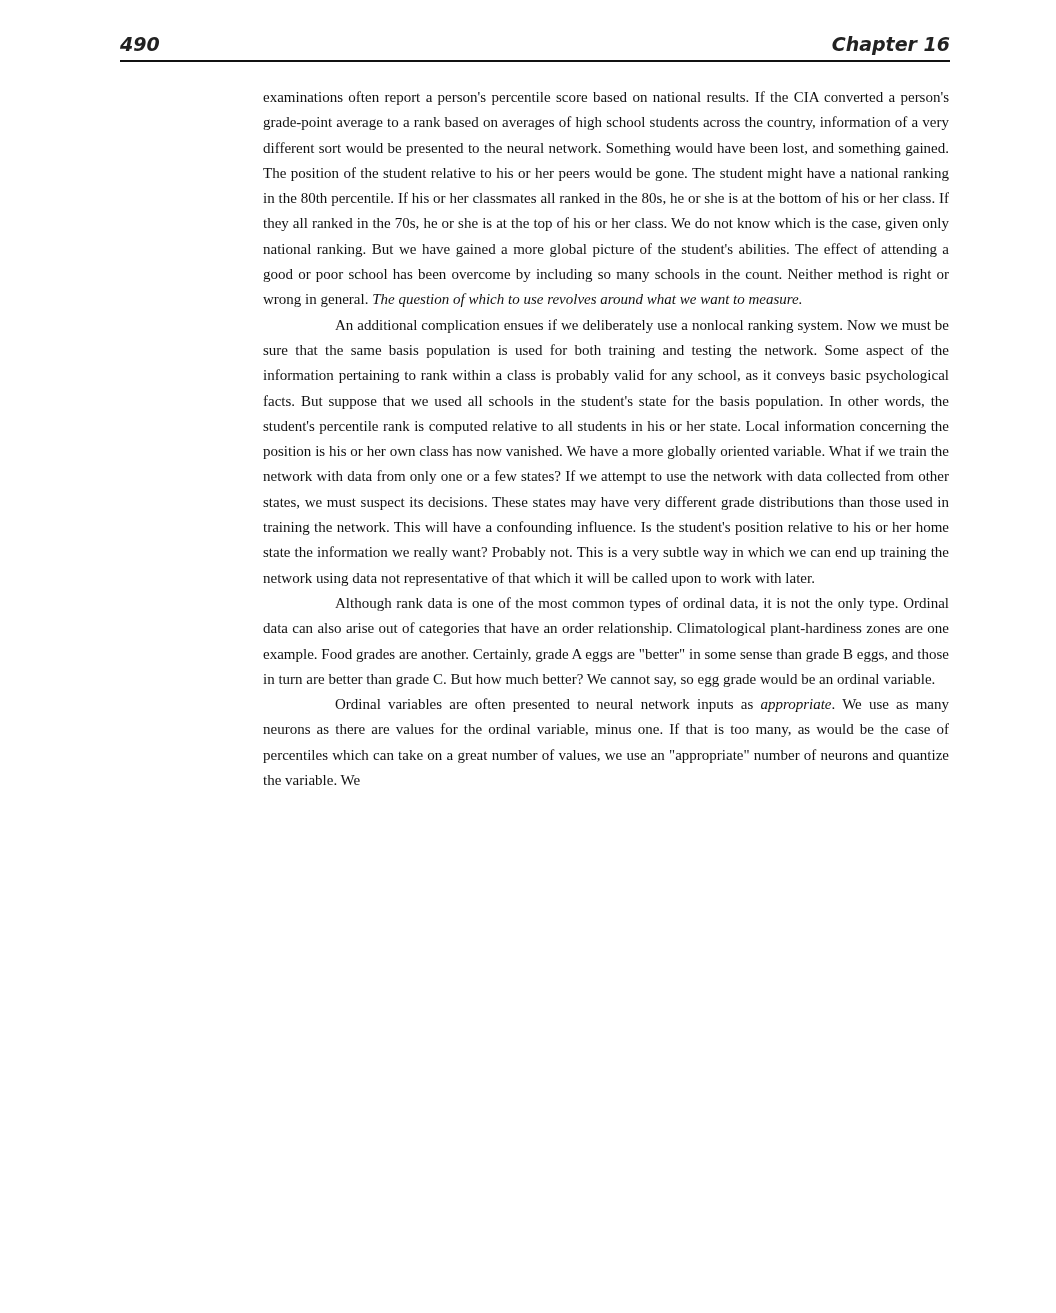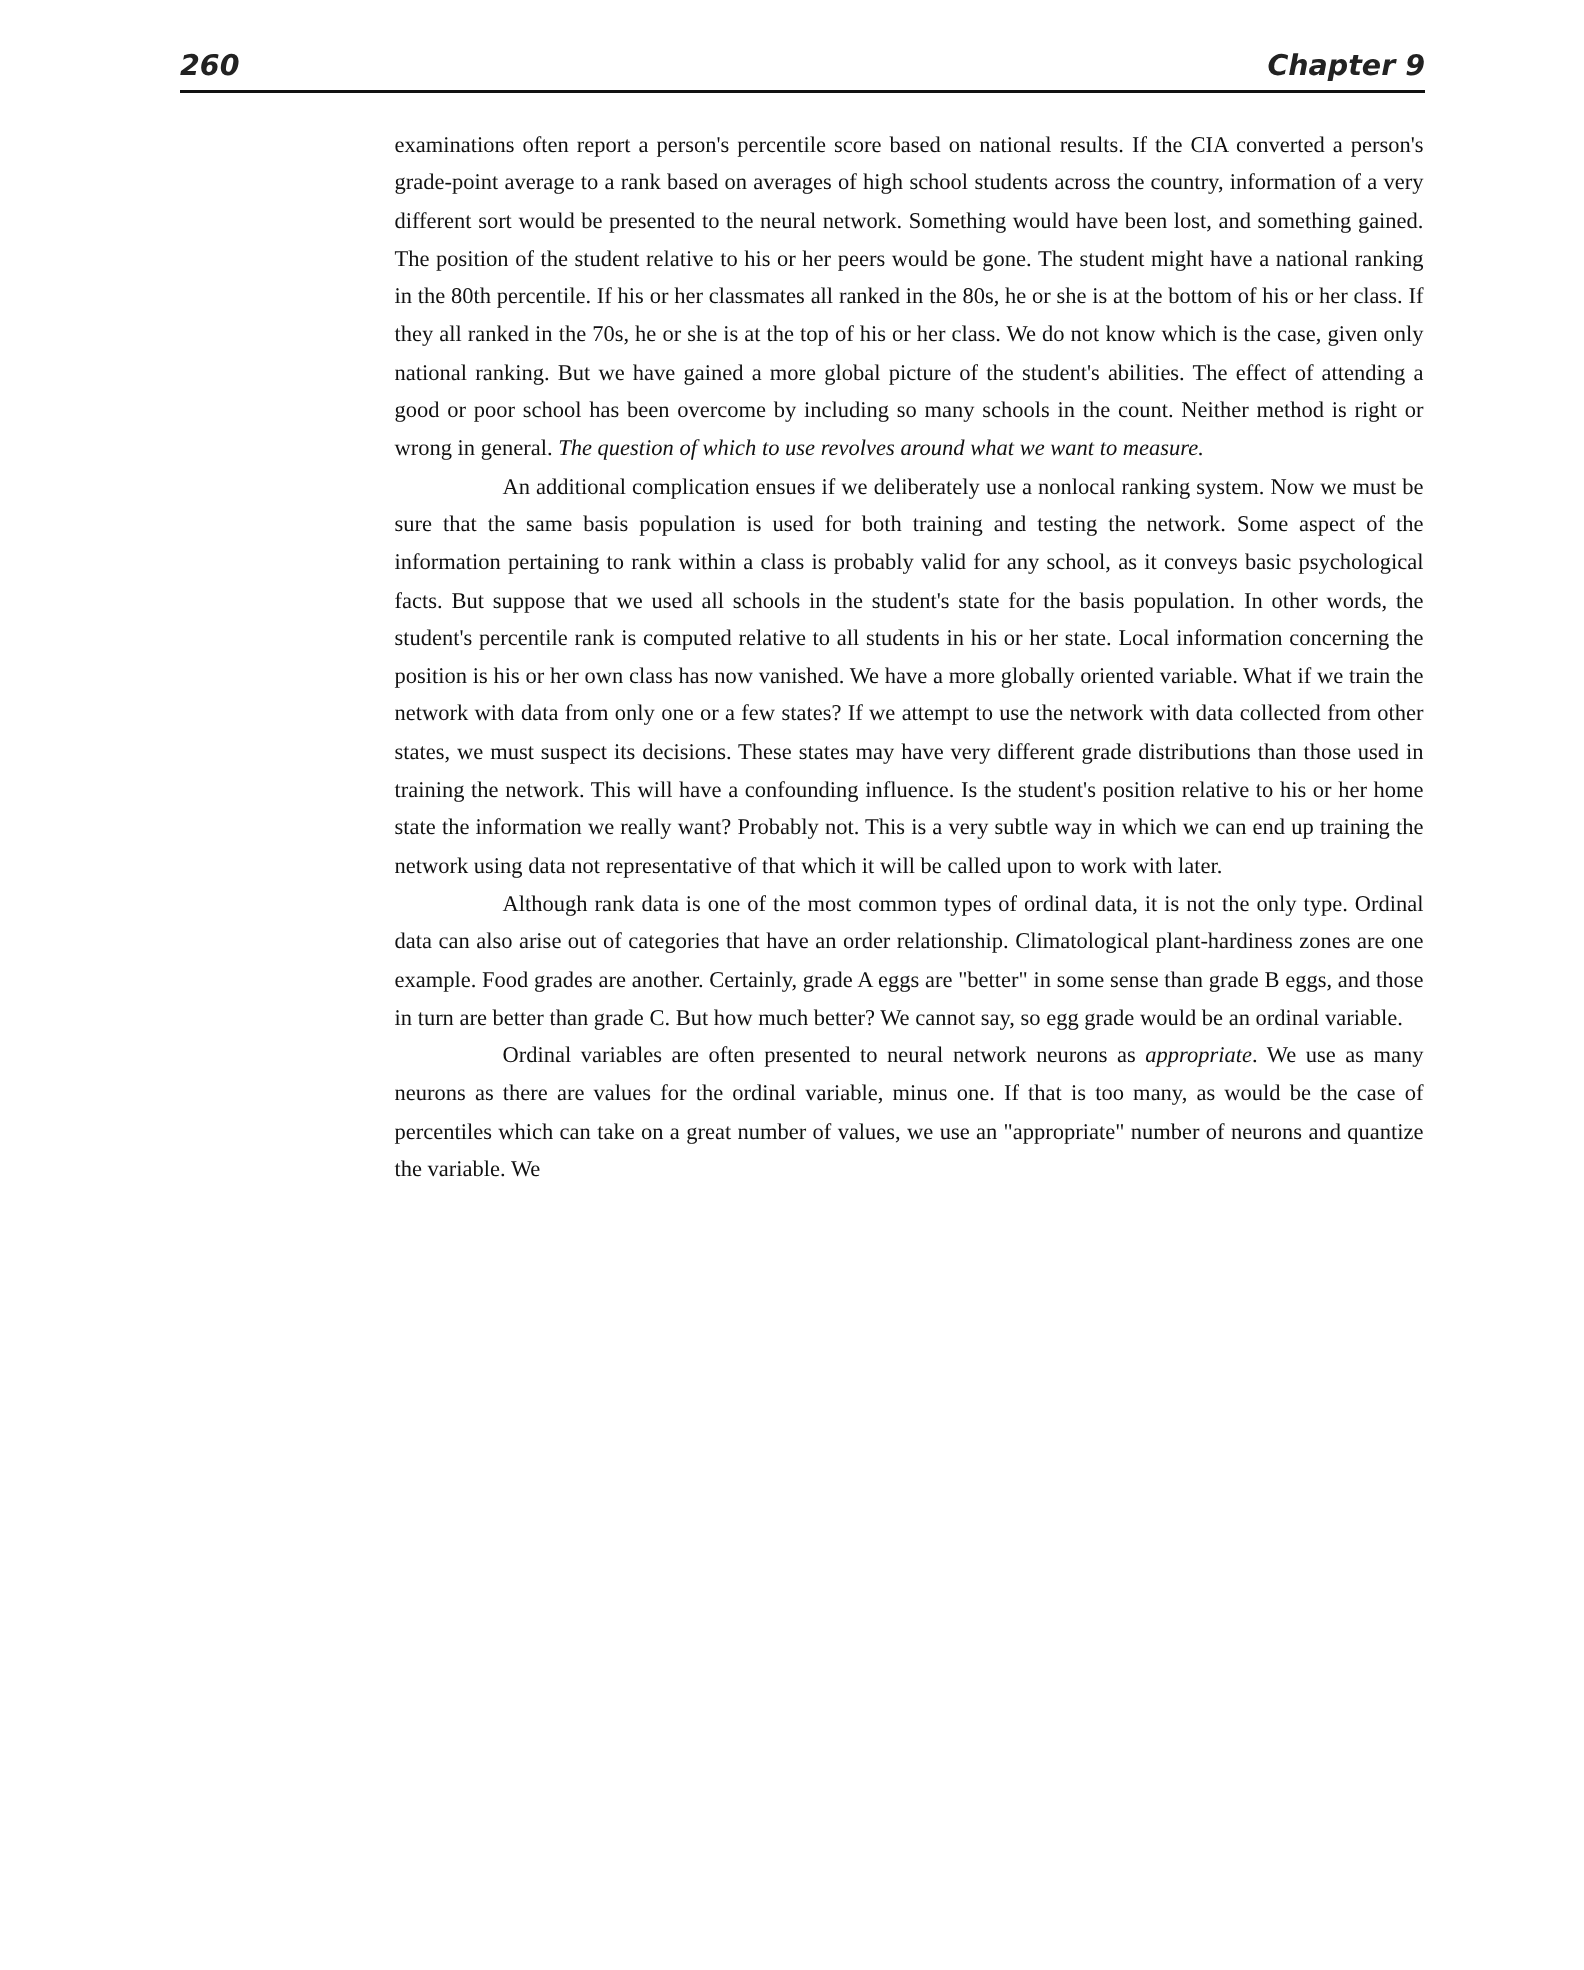--- a/index.html
+++ b/index.html
@@ -60,30 +60,30 @@
       font-family: Liberation Serif, serif;
     }
     .body-text em {
       font-style: italic;
     }
   </style>
 </head>
 <body>
 
 <div class="page-header">
-  <span class="page-number">260</span>
-  <span class="chapter-title">Chapter 9</span>
+  <span class="page-number">490</span>
+  <span class="chapter-title">Chapter 16</span>
 </div>
 
 <div class="body-text">
   <p>
     <span>examinations often report a person's percentile score based on national results.  If the CIA converted a person's grade-point average to a rank based on averages of high school students across the country, information of a very different sort would be presented to the neural network. Something would have been lost, and something gained.  The position of the student relative to his or her peers would be gone.  The student might have a national ranking in the 80th percentile.  If his or her classmates all ranked in the 80s, he or she is at the bottom of his or her class.  If they all ranked in the 70s, he or she is at the top of his or her class.  We do not know which is the case, given only national ranking.  But we have gained a more global picture of the student's abilities.  The effect of attending a good or poor school has been overcome by including so many schools in the count.  Neither method is right or wrong in general.  </span><em>The question of which to use revolves around what we want to measure.</em>
   </p>
   <p class="indent">
     <span>An additional complication ensues if we deliberately use a nonlocal ranking system.  Now we must be sure that the same basis population is used for both training and testing the network.  Some aspect of the information pertaining to rank within a class is probably valid for any school, as it conveys basic psychological facts.  But suppose that we used all schools in the student's state for the basis population.  In other words, the student's percentile rank is computed relative to all students in his or her state.  Local information concerning the position is his or her own class has now vanished.  We have a more globally oriented variable.  What if we train the network with data from only one or a few states?  If we attempt to use the network with data collected from other states, we must suspect its decisions.  These states may have very different grade distributions than those used in training the network.  This will have a confounding influence.  Is the student's position relative to his or her home state the information we really want?  Probably not.  This is a very subtle way in which we can end up training the network using data not representative of that which it will be called upon to work with later.</span>
   </p>
   <p class="indent">
     <span>Although rank data is one of the most common types of ordinal data, it is not the only type.  Ordinal data can also arise out of categories that have an order relationship.  Climatological plant-hardiness zones are one example.  Food grades are another.  Certainly, grade A eggs are "better" in some sense than grade B eggs, and those in turn are better than grade C.  But how much better?  We cannot say, so egg grade would be an ordinal variable.</span>
   </p>
   <p class="indent">
-    <span>Ordinal variables are often presented to neural network neurons as </span><em>appropriate</em><span>.  We use as many neurons as there are values for the ordinal variable, minus one.  If that is too many, as would be the case of percentiles which can take on a great number of values, we use an "appropriate" number of neurons and quantize the variable.  We</span>
+    <span>Ordinal variables are often presented to neural network inputs as </span><em>appropriate</em><span>.  We use as many neurons as there are values for the ordinal variable, minus one.  If that is too many, as would be the case of percentiles which can take on a great number of values, we use an "appropriate" number of neurons and quantize the variable.  We</span>
   </p>
 </div>
 
 </body></html>

